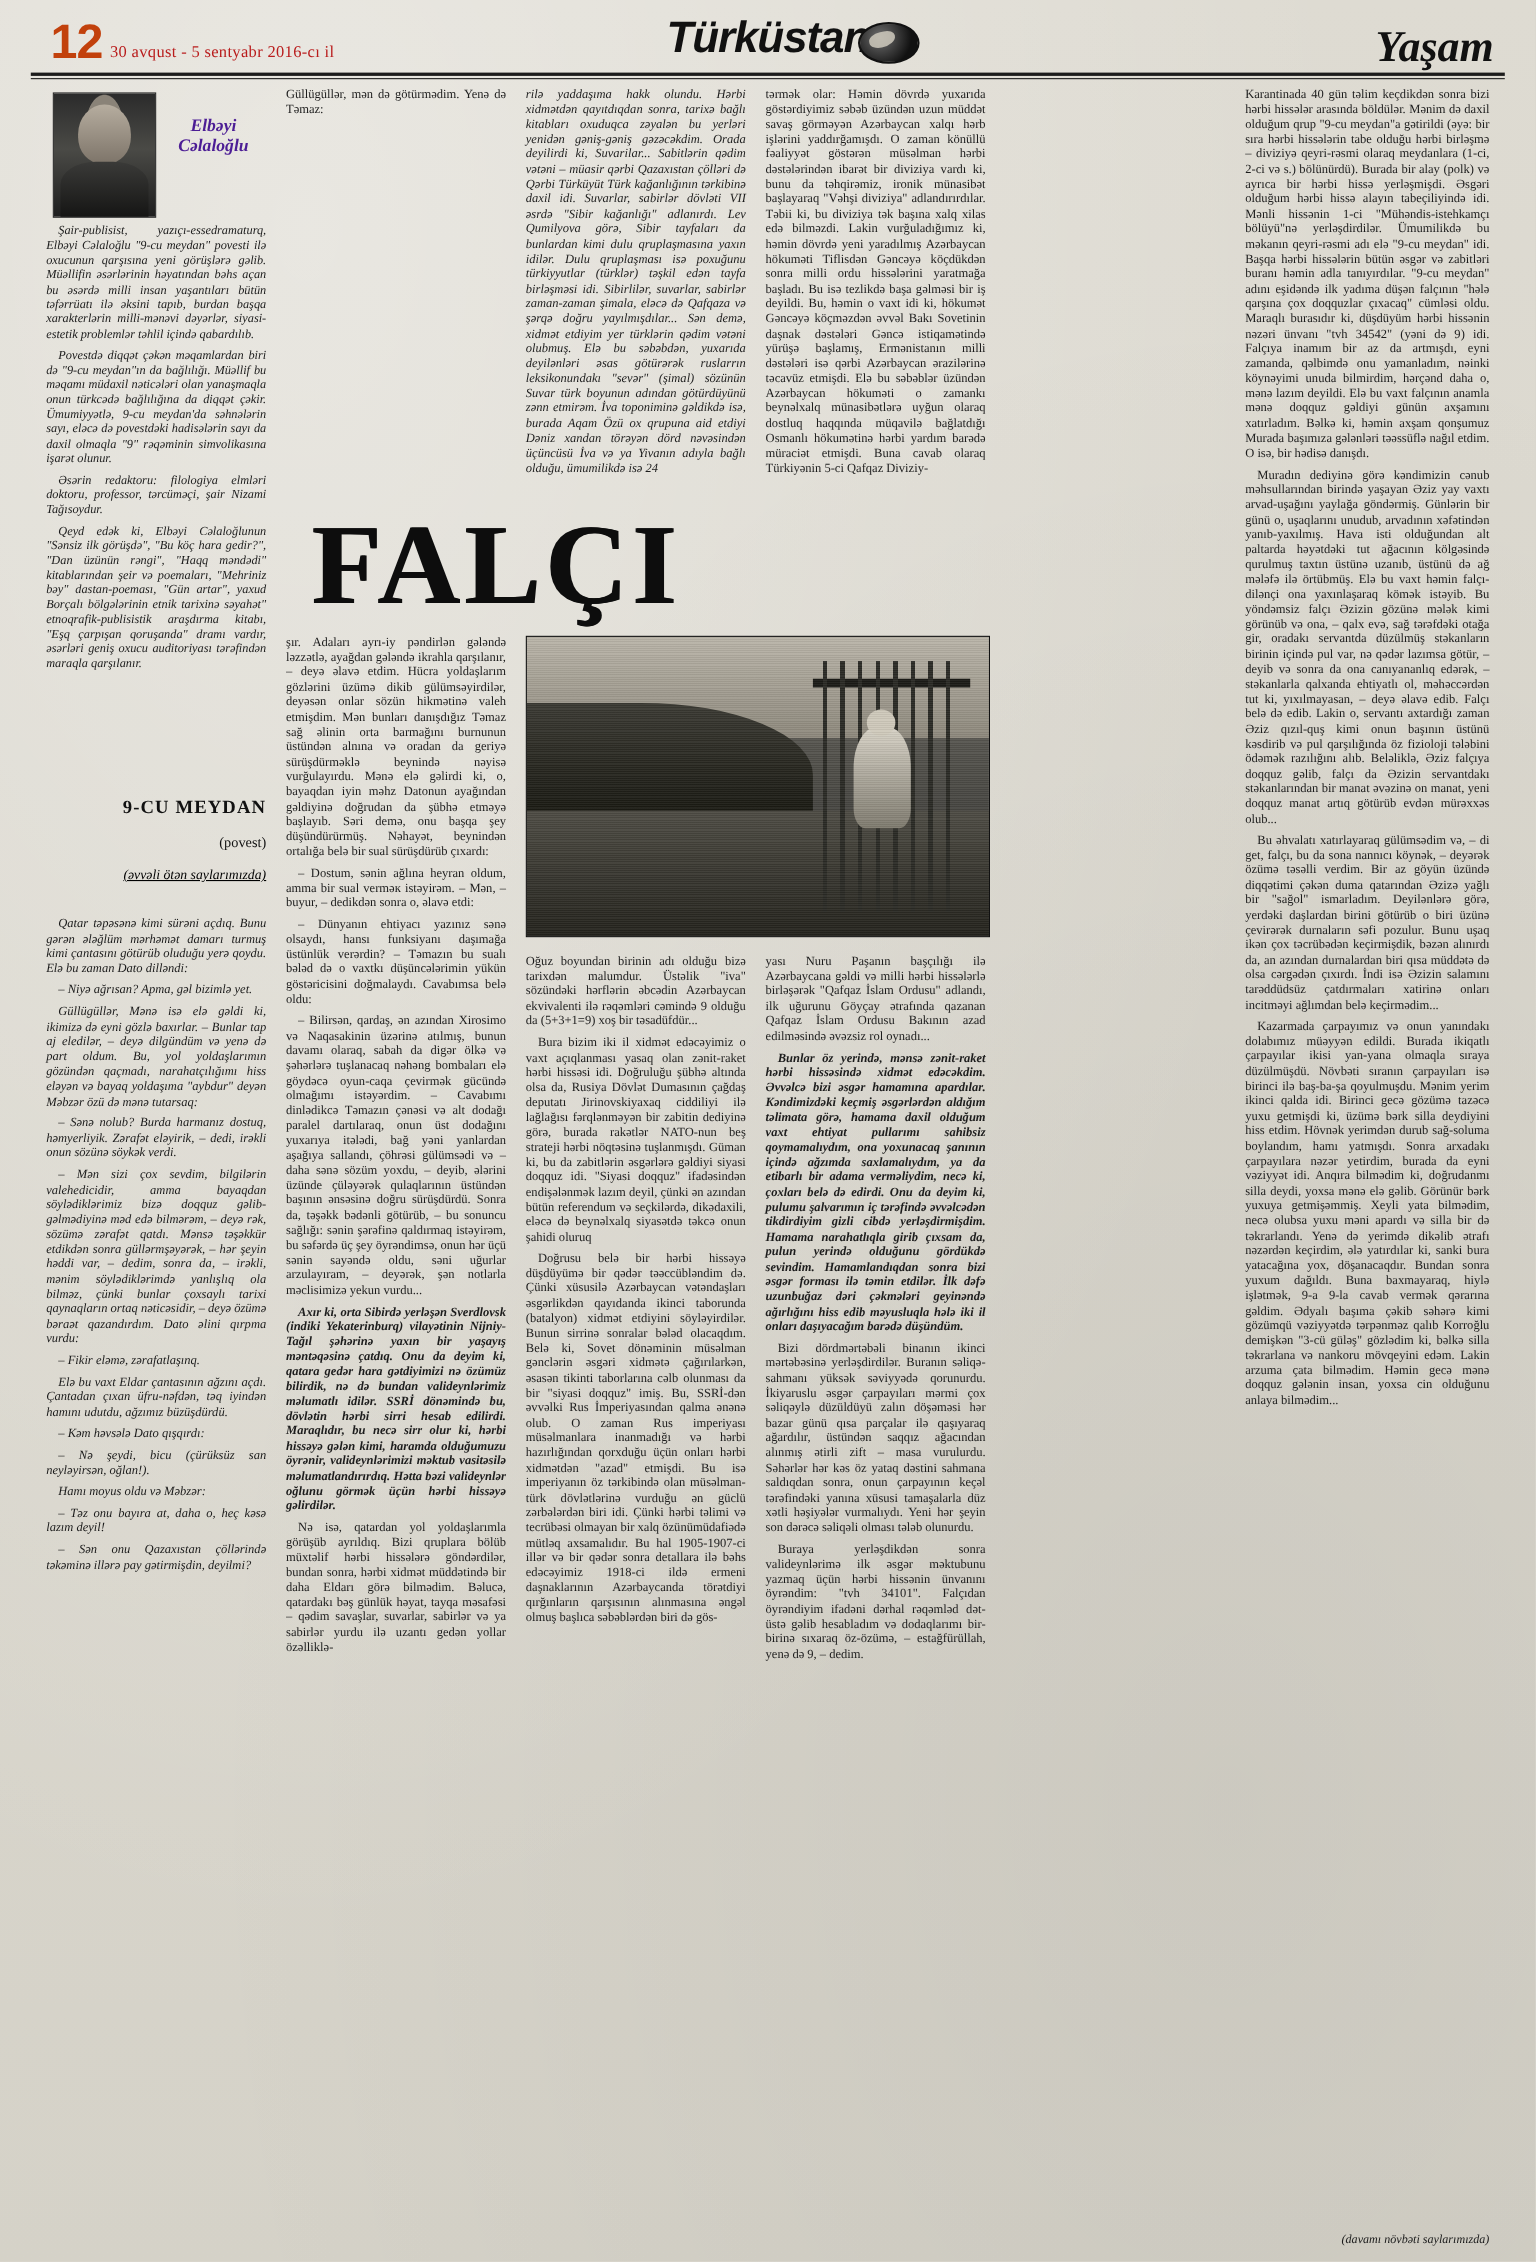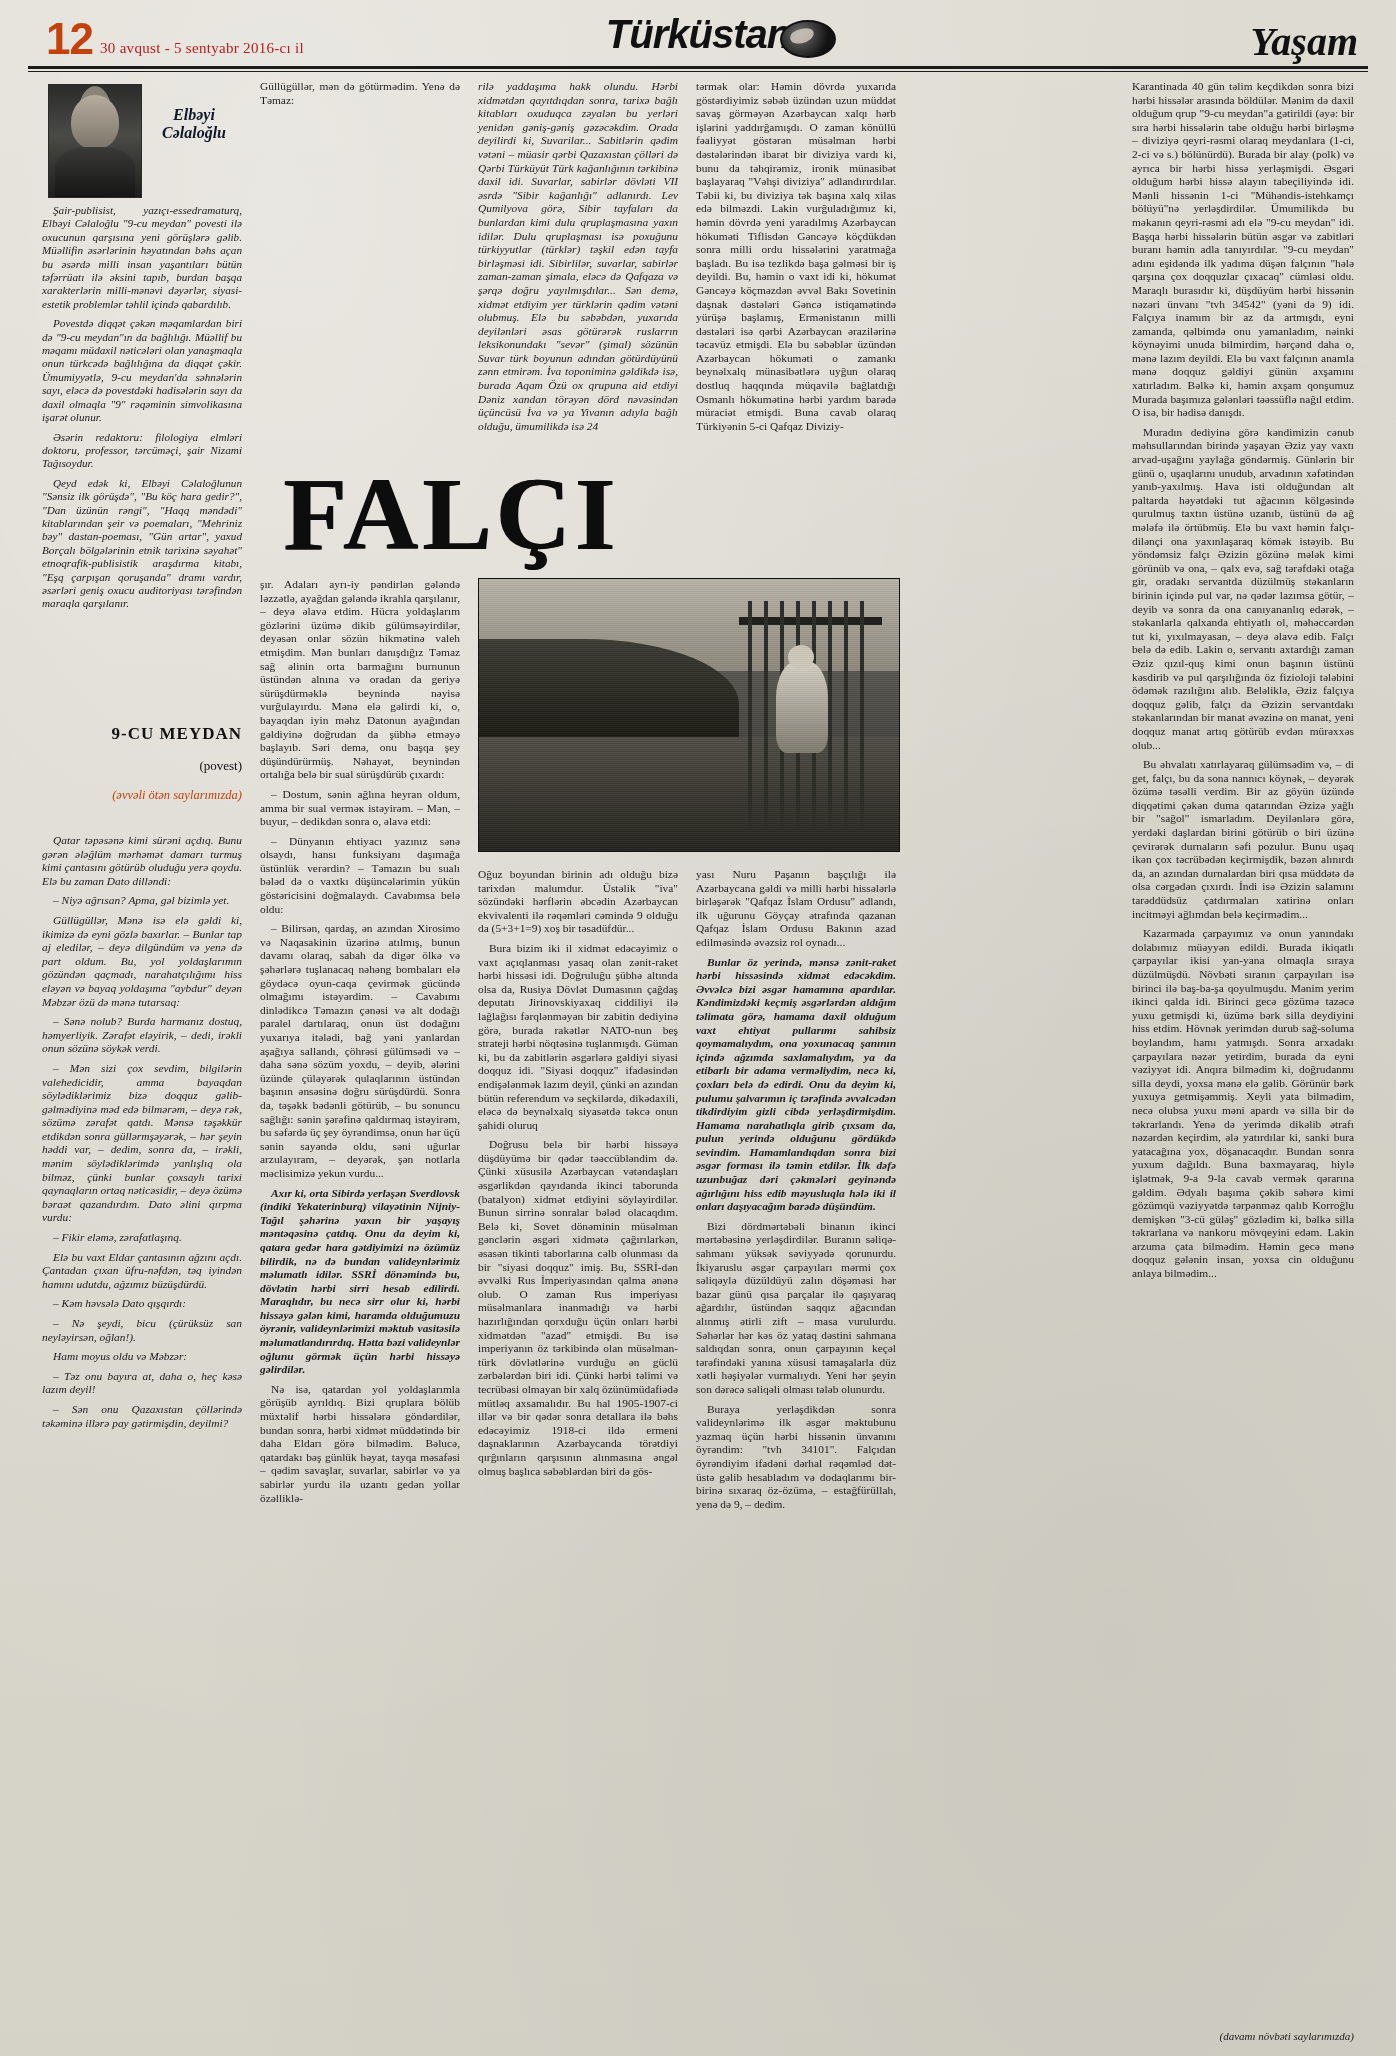--- a/index.html
+++ b/index.html
@@ -98,21 +98,21 @@
   }
   .author-photo:after{
     content:"";position:absolute;left:6px;top:62px;width:80px;height:52px;
     background:linear-gradient(#3a3a38,#141413);
     border-radius:40% 40% 0 0;
   }
   .author-name{
     position:absolute;left:104px;top:26px;width:96px;
     font-family:"Liberation Serif", serif;
     font-style:italic;font-weight:bold;
-    font-size:16px;line-height:18px;color:#0f172a;
+    font-size:16px;line-height:18px;color:#4c1d95;
     text-align:center;
   }
 
   .lead{
     position:absolute;left:14px;top:196px;width:200px;
     font-size:11.2px;line-height:13.4px;font-style:italic;text-align:justify;
   }
   .lead p{margin:0 0 6px 0;text-indent:11px;}
 
   
@@ -120,21 +120,21 @@
     position:absolute;left:14px;top:716px;width:200px;text-align:right;
   }
   .story-head .t1{
     font-family:"Liberation Serif", serif;
     font-weight:bold;font-size:17px;letter-spacing:1px;color:#111;
   }
   .story-head .t2{
     margin-top:14px;font-size:13px;font-style:normal;color:#111;
   }
   .story-head .t3{
-    margin-top:14px;font-size:12.5px;font-style:italic;color:#c2410c;
+    margin-top:14px;font-size:12.5px;font-style:italic;color:#000000;text-decoration:underline;
   }
   .story-body{
     position:absolute;left:14px;top:826px;width:200px;
     font-size:11.4px;line-height:13.6px;text-align:justify;
   }
   .story-body p{margin:0 0 6px 0;text-indent:11px;}
 
   
   .falci{
     position:absolute;left:255px;top:462px;width:640px;height:86px;

